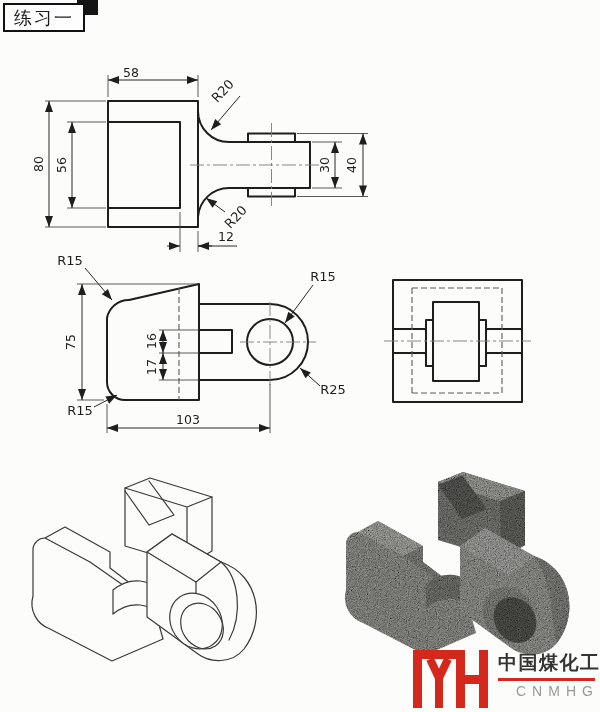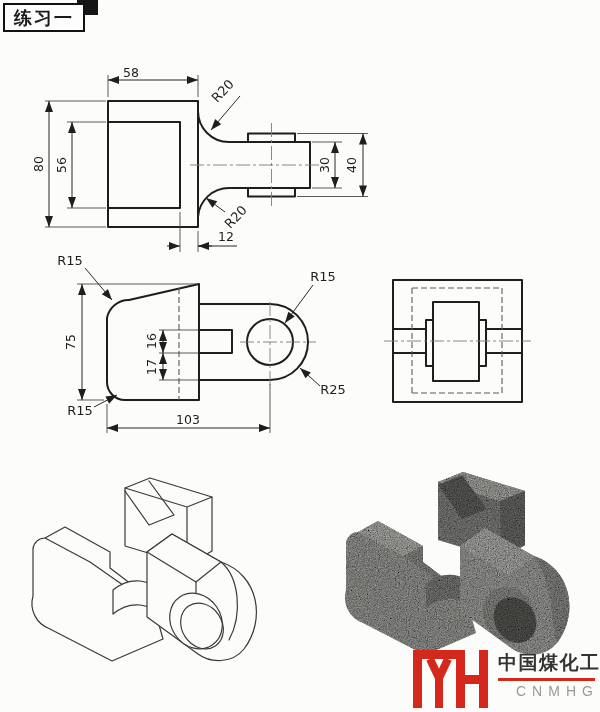--- a/index.html
+++ b/index.html
@@ -5,21 +5,21 @@
   html,body{margin:0;padding:0;background:#e8e8e8;}
   #page{position:relative;width:600px;height:712px;background:#fcfcfb;overflow:hidden;
         font-family:"Liberation Sans","DejaVu Sans",sans-serif;}
   #drawing{position:absolute;left:0;top:0;}
   svg text{font-family:"DejaVu Sans","Liberation Sans",sans-serif;font-size:12.5px;fill:#1e1e1e;}
   svg text.rlab{font-size:13px;}
   
   #title-tab{position:absolute;left:77px;top:0;width:21px;height:15px;background:#151515;}
   #title-box{position:absolute;left:3px;top:3px;width:82px;height:29px;background:#fdfdfd;
              border:2px solid #111;box-sizing:border-box;display:flex;align-items:center;justify-content:center;
-             font-size:18px;font-weight:700;letter-spacing:2px;color:#1a1a1a;}
+             font-size:18px;font-weight:400;letter-spacing:2px;color:#1a1a1a;}
   
   #logo{position:absolute;left:413px;top:650px;display:flex;align-items:flex-start;}
   #logo-text{margin-left:7px;}
   #logo-cn{font-size:19px;font-weight:700;color:#333330;letter-spacing:1.5px;white-space:nowrap;}
   #logo-rule{width:97px;height:3px;margin-top:2px;}
   #logo-abbr{font-size:14px;color:#9a9a95;letter-spacing:6px;margin-top:2px;white-space:nowrap;margin-left:18px;}
 </style>
 </head>
 <body>
 

